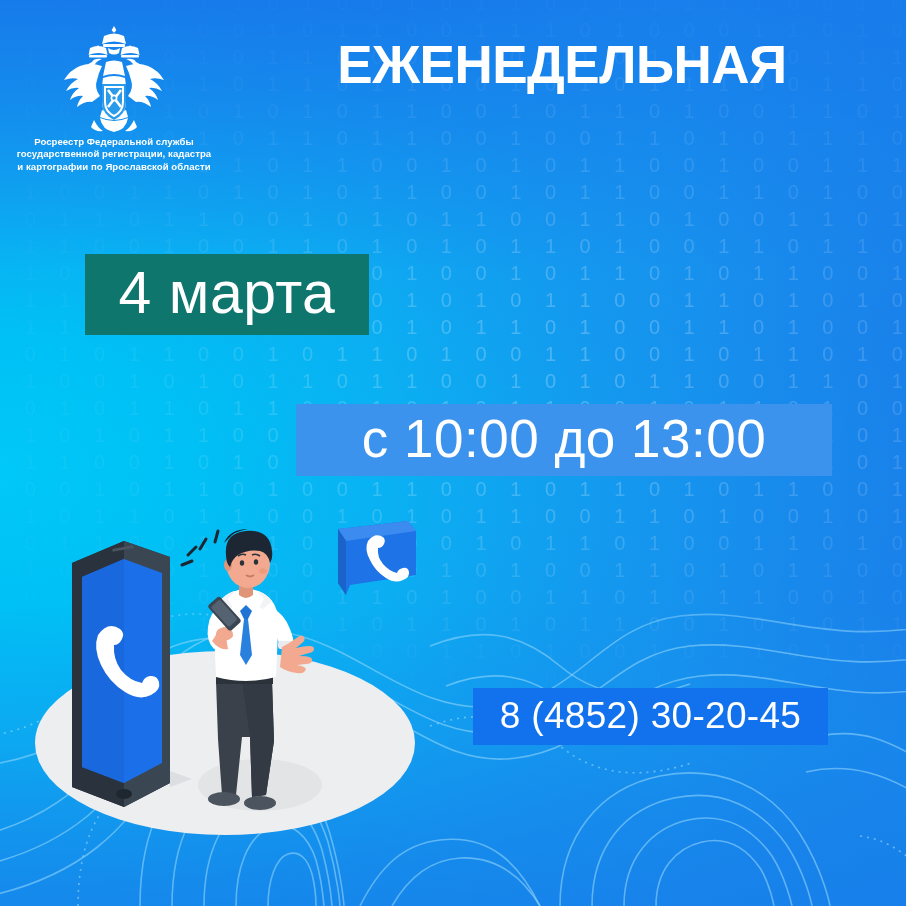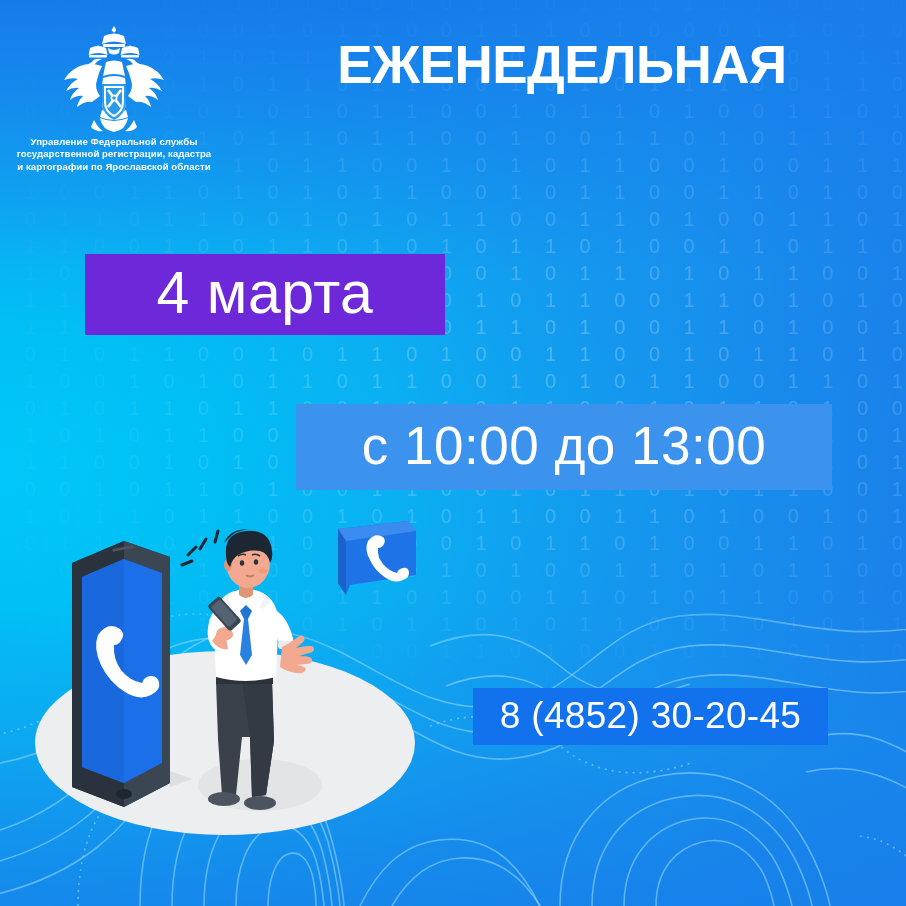--- a/index.html
+++ b/index.html
@@ -124,32 +124,32 @@
     color: #ffffff;
     display: flex;
     align-items: center;
     justify-content: center;
     box-sizing: border-box;
     white-space: nowrap;
   }
   .badge-date {
     left: 85px;
     top: 254px;
-    width: 360px;
+    width: 284px;
     height: 81px;
-    background: #6d28d9;
+    background: #0f766e;
     font-size: 59px;
     letter-spacing: 0.5px;
     padding-bottom: 4px;
   }
   .badge-time {
     left: 296px;
     top: 404px;
     width: 536px;
-    height: 86px;
+    height: 72px;
     background: #3B93EE;
     font-size: 53px;
     letter-spacing: 0.5px;
     padding-bottom: 3px;
   }
   .badge-phone {
     left: 473px;
     top: 688px;
     width: 355px;
     height: 57px;
@@ -253,21 +253,21 @@
       </g>
 
       <g>
         <path d="M44 62 h24 v18 q0 12 -12 18 q-12 -6 -12 -18z" fill="#2a9bea"></path>
         <path d="M47 65 h18 v15 q0 9.5 -9 14 q-9 -4.5 -9 -14z" fill="none" stroke="#ffffff" stroke-width="2"></path>
         <path d="M50 68 l13 17" stroke="#ffffff" stroke-width="2.6" fill="none"></path>
         <path d="M63 68 l-13 17" stroke="#ffffff" stroke-width="2.6" fill="none"></path>
         <circle cx="56" cy="76" r="2.6" fill="#2a9bea" stroke="#ffffff" stroke-width="1.6"></circle>
       </g>
     </svg>
-    <div class="logo-sub">Управление Федеральной службы государственной регистрации, кадастра и картографии по Ярославской области</div>
+    <div class="logo-sub">Росреестр Федеральной службы государственной регистрации, кадастра и картографии по Ярославской области</div>
   </div>
 
   <div class="headline">
     <span class="l1">ЕЖЕНЕДЕЛЬНАЯ</span>
   </div>
 
   <div class="badge badge-date">4 марта</div>
   <div class="badge badge-time">с 10:00 до 13:00</div>
   <div class="badge badge-phone">8 (4852) 30-20-45</div>
 

